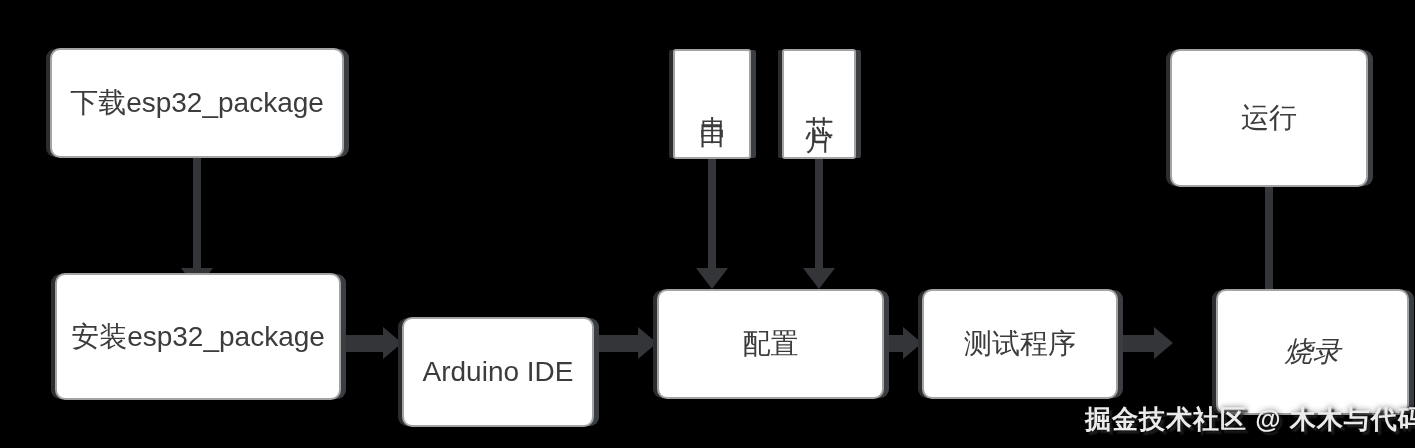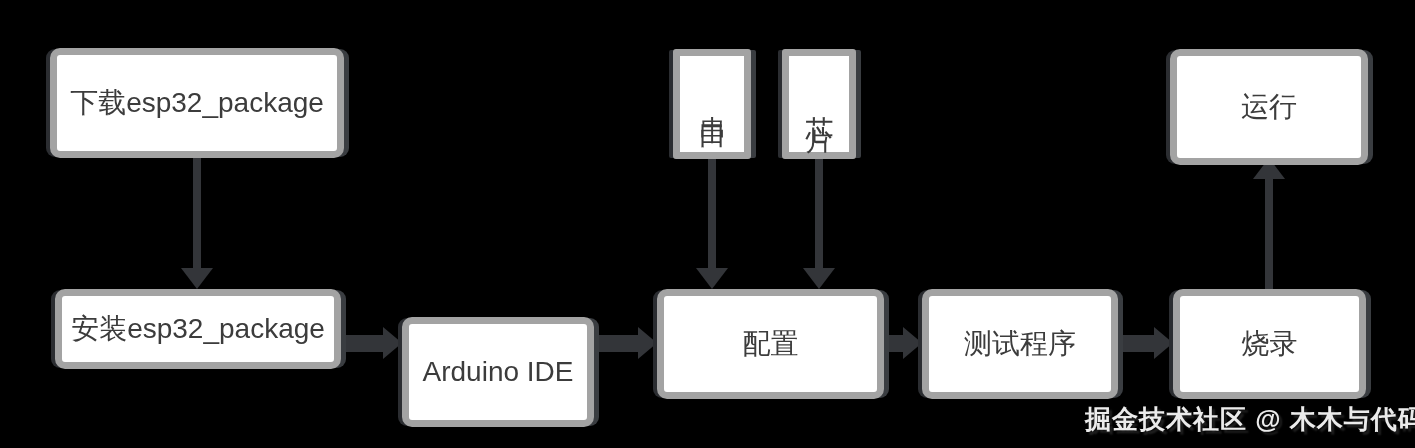--- a/index.html
+++ b/index.html
@@ -8,47 +8,47 @@
     width: 1415px;
     height: 448px;
     background: #000000;
     overflow: hidden;
     font-family: "Liberation Sans", "DejaVu Sans", sans-serif;
   }
   .node {
     position: absolute;
     box-sizing: border-box;
     background: #ffffff;
-    border: 7px solid #a3a3a3;
+    border: 2px solid #a3a3a3;
     border-radius: 10px;
     box-shadow: 6px 0 0 -1px #3a3d41, -5px 0 0 -1px #2b2d31;
     display: flex;
     align-items: center;
     justify-content: center;
     color: #3c3c3c;
     font-size: 28px;
     text-align: center;
     white-space: nowrap;
   }
   .node.small { border-radius: 3px; }
   .vtext {
     writing-mode: vertical-rl;
     text-orientation: upright;
     letter-spacing: 10px;
   }
   
   #n-download { left: 50px;  top: 48px;  width: 294px; height: 110px; }
   #n-serial   { left: 673px; top: 49px;  width: 78px;  height: 110px; }
   #n-chip     { left: 782px; top: 49px;  width: 74px;  height: 110px; }
-  #n-run      { left: 1170px;top: 49px;  width: 198px; height: 116px; }
-  #n-install  { left: 55px;  top: 289px; width: 286px; height: 80px; }
+  #n-run      { left: 1170px;top: 49px;  width: 198px; height: 138px; }
+  #n-install  { left: 55px;  top: 273px; width: 286px; height: 127px; }
   #n-arduino  { left: 402px; top: 289px; width: 192px; height: 110px; margin-top: 28px; }
   #n-config   { left: 657px; top: 289px; width: 227px; height: 110px; text-align: center; }
   #n-test     { left: 922px; top: 289px; width: 196px; height: 110px; align-items: center; }
-  #n-burn     { left: 1173px;top: 289px; width: 193px; height: 110px; }
+  #n-burn     { left: 1216px;top: 289px; width: 193px; height: 126px; font-style: italic; }
 
   
   .vline { position: absolute; width: 8px;  background: #333539; }
   .hline { position: absolute; height: 17px; background: #333539; }
   .arr { position: absolute; width: 0; height: 0; }
   .arr.down  { border-left: 16px solid transparent; border-right: 16px solid transparent; border-top: 21px solid #333539; }
   .arr.up    { border-left: 16px solid transparent; border-right: 16px solid transparent; border-bottom: 21px solid #333539; }
   .arr.right { border-top: 16px solid transparent; border-bottom: 16px solid transparent; border-left: 19px solid #333539; }
 
   #e1-line { left: 193px;  top: 157px; height: 112px; }

